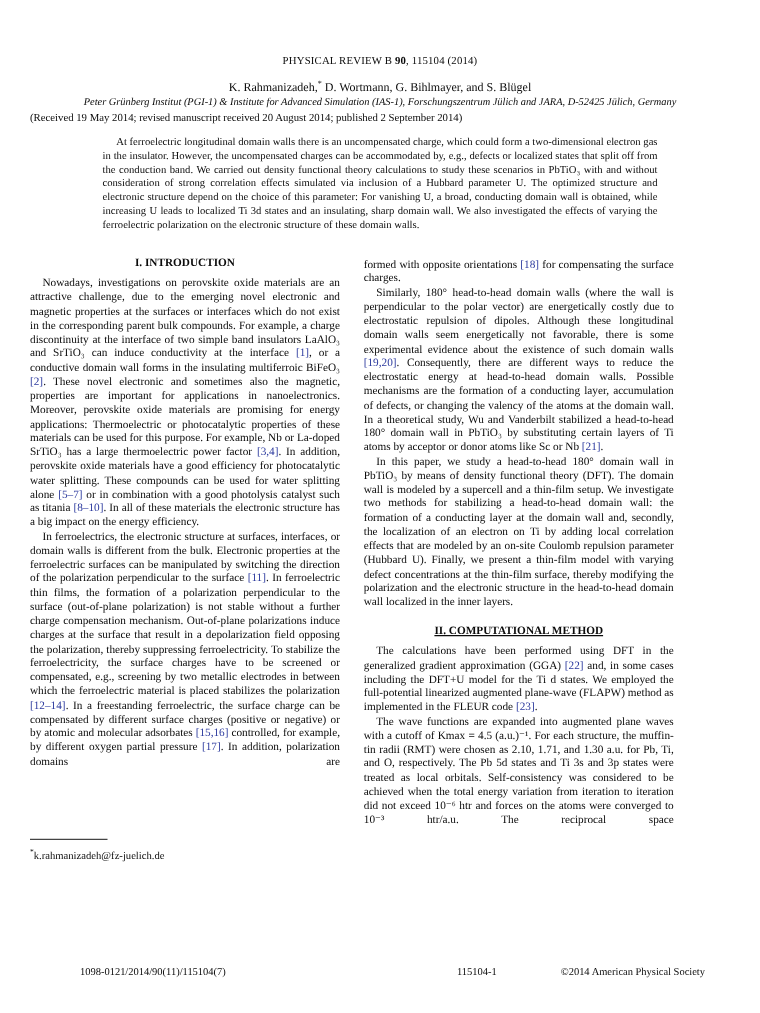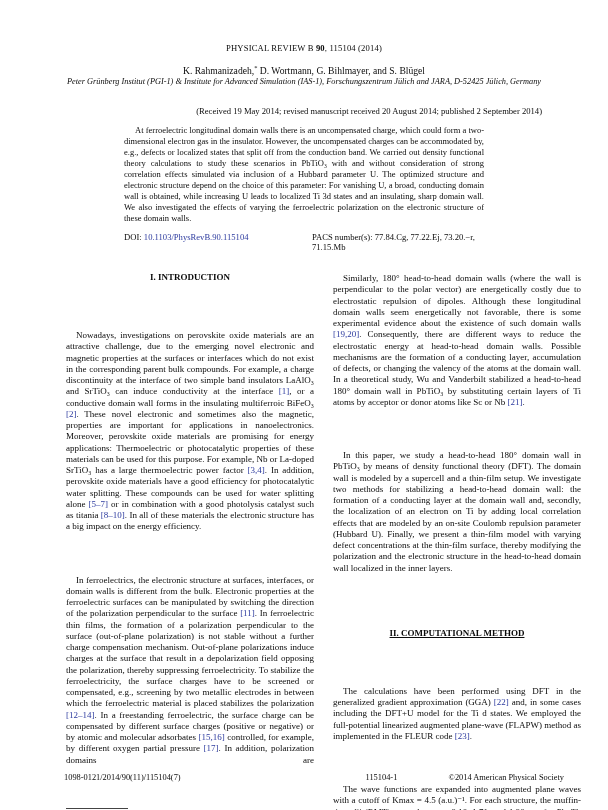--- a/index.html
+++ b/index.html
@@ -7,21 +7,21 @@
     --text: #0b0b0b;
     --paper: #ffffff;
   }
   html, body { margin: 0; padding: 0; background: #fff; }
   .page {
     width: 608px;
     height: 810px;
     background: var(--paper);
     color: var(--text);
     box-sizing: border-box;
-    padding: 0 66px;
+    padding: 0 24px;
     position: relative;
     font-family: "Liberation Serif", "DejaVu Serif", serif;
     overflow: hidden;
   }
   .running-head {
     padding-top: 43px;
     text-align: center;
     font-size: 8.6px;
     letter-spacing: 0.15px;
   }
@@ -39,22 +39,22 @@
     font-size: 9.6px;
   }
   .authors sup { font-size: 6.5px; }
   .affiliation {
     margin-top: 1px;
     text-align: center;
     font-style: italic;
     font-size: 8.3px;
   }
   .received {
-    margin-top: 20px;
-    text-align: right;
+    margin-top: 3px;
+    text-align: left;
     font-size: 8.6px;
   }
   .abstract {
     margin: 9px 58px 4px 58px;
     font-size: 8.5px;
     line-height: 11px;
     text-align: justify;
     text-indent: 11px;
   }
   .doi-row {
@@ -63,21 +63,21 @@
     font-size: 8.6px;
   }
   .doi-block { width: 188px; flex: none; }
   a.link, .cite { color: var(--link); text-decoration: none; cursor: pointer; }
   .columns {
     display: flex;
     gap: 19px;
     margin-top: 12px;
     height: 494px;
   }
-  .col { width: 248px; flex: none; display: flex; flex-direction: column; gap: 42px; }
+  .col { width: 248px; flex: none; display: flex; flex-direction: column; }
   .col.right { padding-top: 9px; box-sizing: border-box; }
   .sec-heading {
     text-align: center;
     font-weight: bold;
     font-size: 9px;
     margin: 8px 0 6px 0;
   }
   .sec-heading.method { margin: 12px 0 6px 0; text-decoration: underline; }
   p.body-par {
     margin: 0;
@@ -117,38 +117,35 @@
 
 
   <div class="authors"><span>K. Rahmanizadeh,</span><sup>*</sup><span> D. Wortmann, G. Bihlmayer, and S. Blügel</span></div>
 
   <div class="affiliation">Peter Grünberg Institut (PGI-1) &amp; Institute for Advanced Simulation (IAS-1), Forschungszentrum Jülich and JARA, D-52425 Jülich, Germany</div>
 
   <div class="received">(Received 19 May 2014; revised manuscript received 20 August 2014; published 2 September 2014)</div>
 
   <div class="abstract">At ferroelectric longitudinal domain walls there is an uncompensated charge, which could form a two-dimensional electron gas in the insulator. However, the uncompensated charges can be accommodated by, e.g., defects or localized states that split off from the conduction band. We carried out density functional theory calculations to study these scenarios in PbTiO₃ with and without consideration of strong correlation effects simulated via inclusion of a Hubbard parameter U. The optimized structure and electronic structure depend on the choice of this parameter: For vanishing U, a broad, conducting domain wall is obtained, while increasing U leads to localized Ti 3d states and an insulating, sharp domain wall. We also investigated the effects of varying the ferroelectric polarization on the electronic structure of these domain walls.</div>
 
-  <div class="doi-row">
-    <div class="doi-block"><span>DOI:</span> <a class="link">10.1103/PhysRevB.90.115104</a></div>
-    <div class="pacs">PACS number(s): 77.84.Cg, 77.22.Ej, 73.20.−r, 71.15.Mb</div>
-  </div>
 
   <div class="columns">
 
     <div class="col left">
       <div class="sec-heading">I. INTRODUCTION</div>
       <p class="body-par indent">Nowadays, investigations on perovskite oxide materials are an attractive challenge, due to the emerging novel electronic and magnetic properties at the surfaces or interfaces which do not exist in the corresponding parent bulk compounds. For example, a charge discontinuity at the interface of two simple band insulators LaAlO₃ and SrTiO₃ can induce conductivity at the interface <span class="cite">[1]</span>, or a conductive domain wall forms in the insulating multiferroic BiFeO₃ <span class="cite">[2]</span>. These novel electronic and sometimes also the magnetic, properties are important for applications in nanoelectronics. Moreover, perovskite oxide materials are promising for energy applications: Thermoelectric or photocatalytic properties of these materials can be used for this purpose. For example, Nb or La-doped SrTiO₃ has a large thermoelectric power factor <span class="cite">[3,4]</span>. In addition, perovskite oxide materials have a good efficiency for photocatalytic water splitting. These compounds can be used for water splitting alone <span class="cite">[5–7]</span> or in combination with a good photolysis catalyst such as titania <span class="cite">[8–10]</span>. In all of these materials the electronic structure has a big impact on the energy efficiency.</p>
       <p class="body-par indent jlast">In ferroelectrics, the electronic structure at surfaces, interfaces, or domain walls is different from the bulk. Electronic properties at the ferroelectric surfaces can be manipulated by switching the direction of the polarization perpendicular to the surface <span class="cite">[11]</span>. In ferroelectric thin films, the formation of a polarization perpendicular to the surface (out-of-plane polarization) is not stable without a further charge compensation mechanism. Out-of-plane polarizations induce charges at the surface that result in a depolarization field opposing the polarization, thereby suppressing ferroelectricity. To stabilize the ferroelectricity, the surface charges have to be screened or compensated, e.g., screening by two metallic electrodes in between which the ferroelectric material is placed stabilizes the polarization <span class="cite">[12–14]</span>. In a freestanding ferroelectric, the surface charge can be compensated by different surface charges (positive or negative) or by atomic and molecular adsorbates <span class="cite">[15,16]</span> controlled, for example, by different oxygen partial pressure <span class="cite">[17]</span>. In addition, polarization domains are</p>
       <div class="footnote">
         <hr class="footnote-rule">
         <div class="footnote-text"><sup>*</sup><span>k.rahmanizadeh@fz-juelich.de</span></div>
       </div>
     </div>
 
     <div class="col right">
+      <p class="body-par">formed with opposite orientations <span class="cite">[18]</span> for compensating the surface charges.</p>
       <p class="body-par indent">Similarly, 180° head-to-head domain walls (where the wall is perpendicular to the polar vector) are energetically costly due to electrostatic repulsion of dipoles. Although these longitudinal domain walls seem energetically not favorable, there is some experimental evidence about the existence of such domain walls <span class="cite">[19,20]</span>. Consequently, there are different ways to reduce the electrostatic energy at head-to-head domain walls. Possible mechanisms are the formation of a conducting layer, accumulation of defects, or changing the valency of the atoms at the domain wall. In a theoretical study, Wu and Vanderbilt stabilized a head-to-head 180° domain wall in PbTiO₃ by substituting certain layers of Ti atoms by acceptor or donor atoms like Sc or Nb <span class="cite">[21]</span>.</p>
       <p class="body-par indent">In this paper, we study a head-to-head 180° domain wall in PbTiO₃ by means of density functional theory (DFT). The domain wall is modeled by a supercell and a thin-film setup. We investigate two methods for stabilizing a head-to-head domain wall: the formation of a conducting layer at the domain wall and, secondly, the localization of an electron on Ti by adding local correlation effects that are modeled by an on-site Coulomb repulsion parameter (Hubbard U). Finally, we present a thin-film model with varying defect concentrations at the thin-film surface, thereby modifying the polarization and the electronic structure in the head-to-head domain wall localized in the inner layers.</p>
       <div class="sec-heading method">II. COMPUTATIONAL METHOD</div>
       <p class="body-par indent">The calculations have been performed using DFT in the generalized gradient approximation (GGA) <span class="cite">[22]</span> and, in some cases including the DFT+U model for the Ti d states. We employed the full-potential linearized augmented plane-wave (FLAPW) method as implemented in the FLEUR code <span class="cite">[23]</span>.</p>
       <p class="body-par indent jlast">The wave functions are expanded into augmented plane waves with a cutoff of Kmax = 4.5 (a.u.)⁻¹. For each structure, the muffin-tin radii (RMT) were chosen as 2.10, 1.71, and 1.30 a.u. for Pb, Ti, and O, respectively. The Pb 5d states and Ti 3s and 3p states were treated as local orbitals. Self-consistency was considered to be achieved when the total energy variation from iteration to iteration did not exceed 10⁻⁶ htr and forces on the atoms were converged to 10⁻³ htr/a.u. The reciprocal space</p>
     </div>
 
   </div>
 
   <div class="page-footer">

